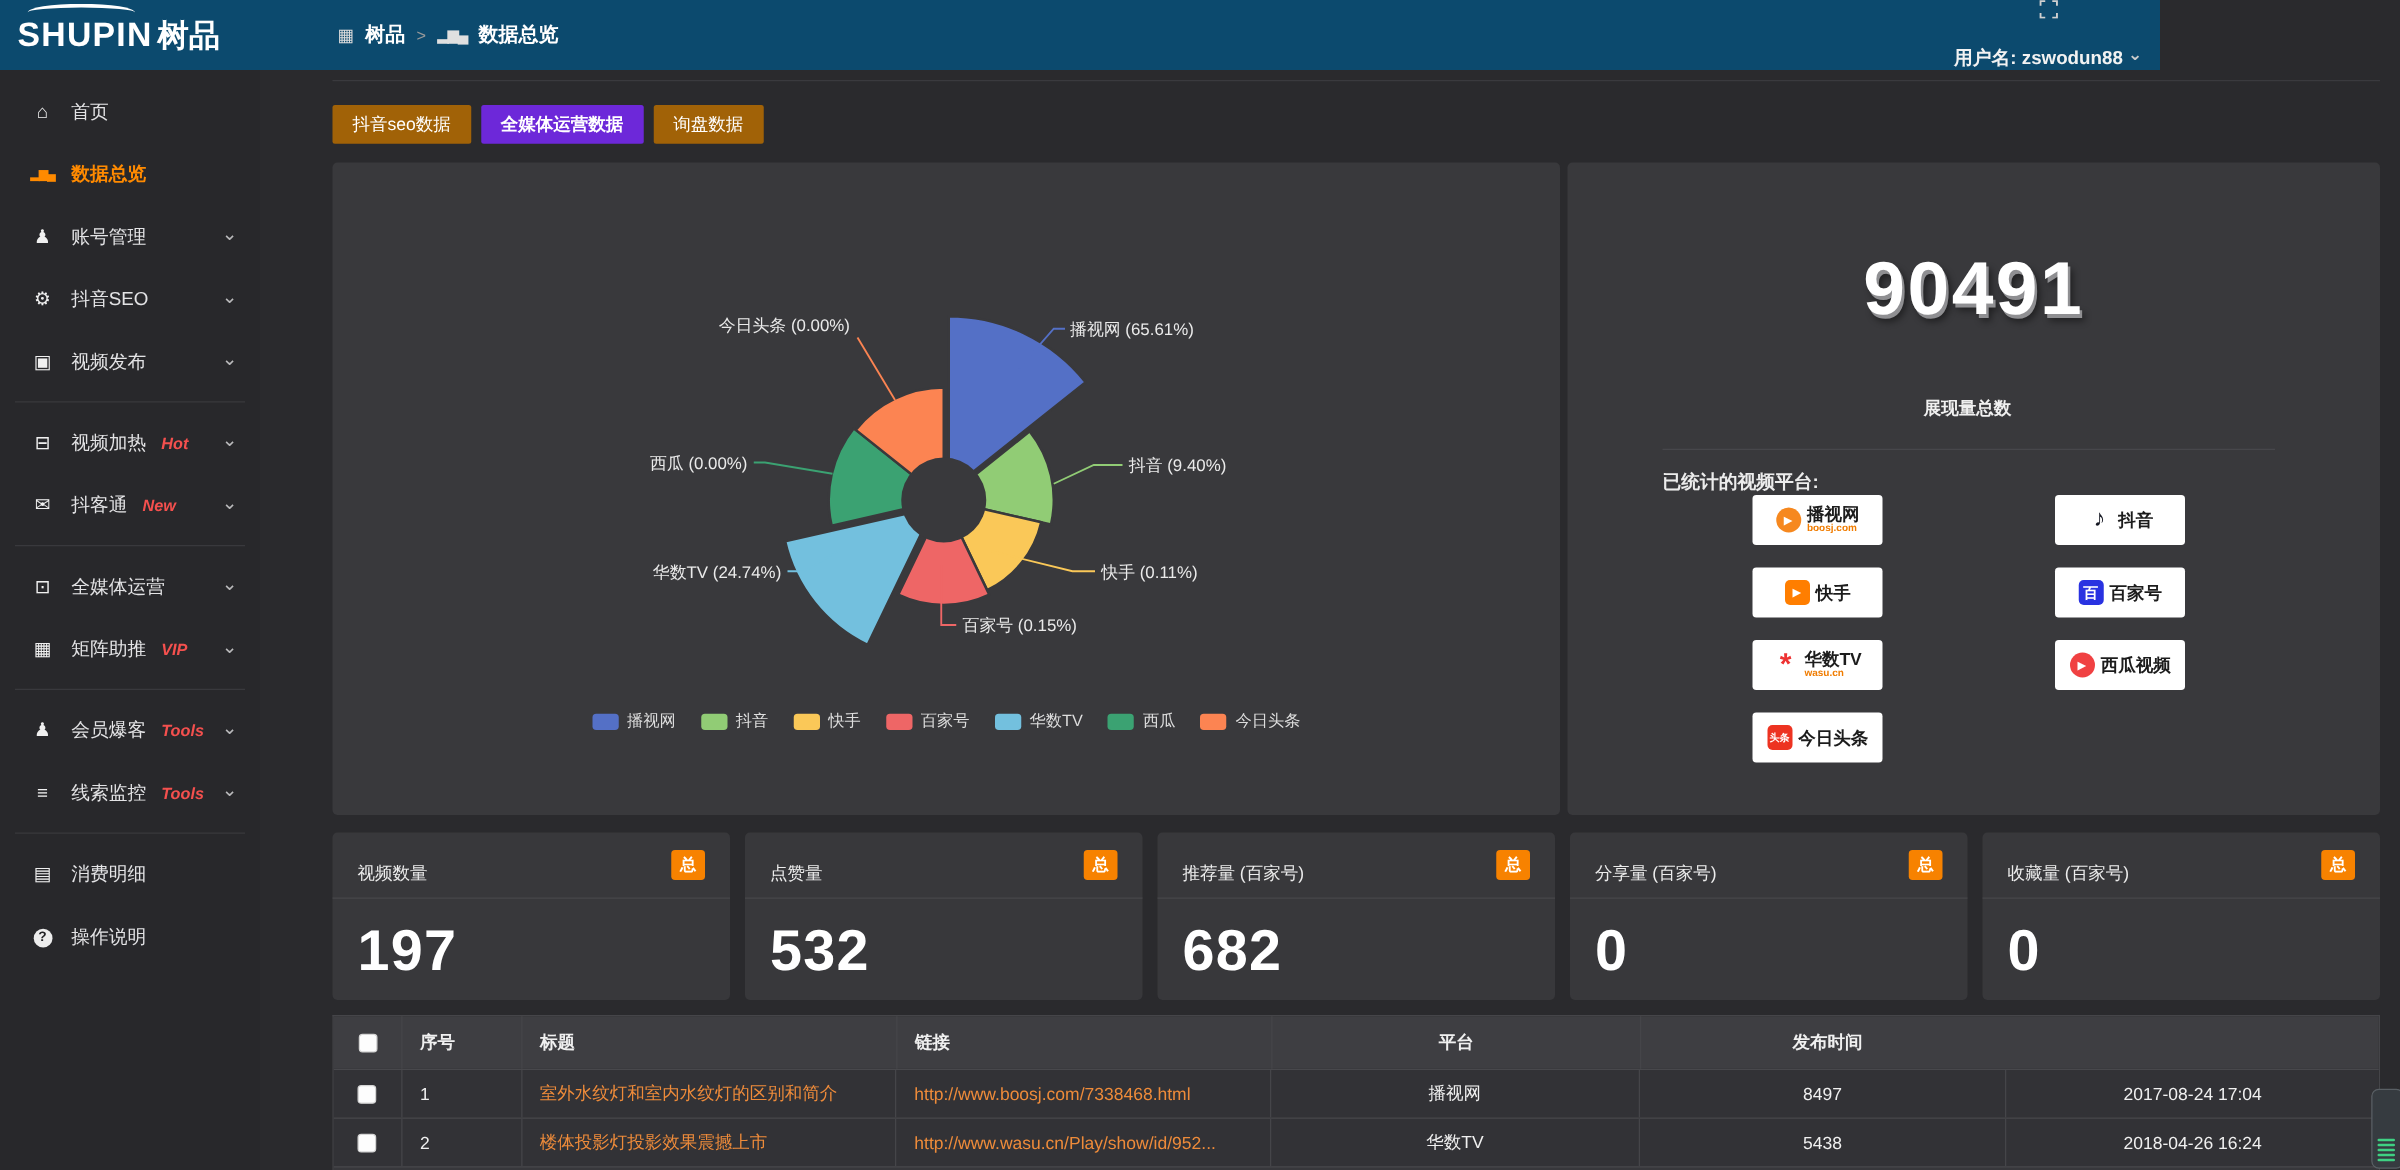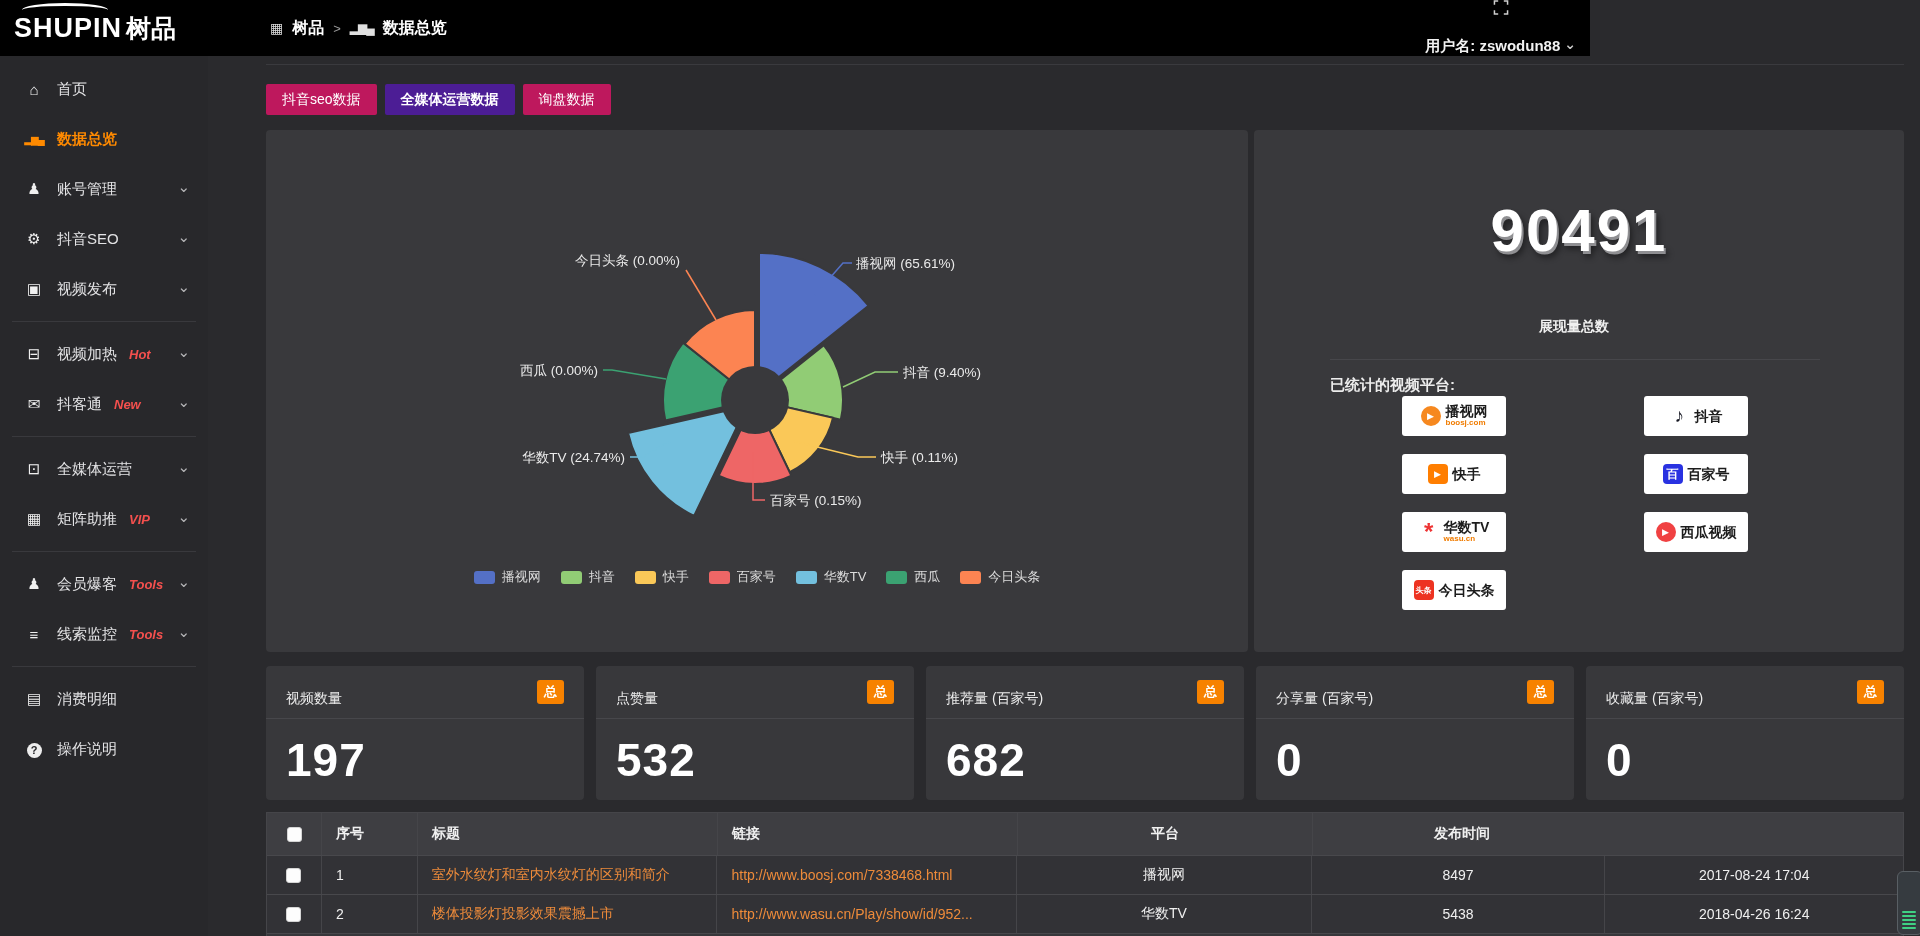--- a/index.html
+++ b/index.html
@@ -1,20 +1,20 @@
 <!DOCTYPE html>
 <html><head>
 <meta charset="utf-8">
 <style>
   * { margin:0; padding:0; box-sizing:border-box; }
   html,body { width:1920px; height:936px; overflow:hidden; background:#2a2a2d;
               font-family:"Liberation Sans","DejaVu Sans",sans-serif; color:#e6e6e8; }
 
   
-  .topbar { position:absolute; left:0; top:0; width:1590px; height:56px; background:#000000; z-index:5; }
+  .topbar { position:absolute; left:0; top:0; width:1728px; height:56px; background:#0c4a6e; z-index:5; }
   .logo { position:absolute; left:14px; top:0; width:194px; height:56px; display:flex; align-items:center; }
   .logo-arc { position:absolute; left:8px; top:3px; width:86px; height:14px;
               border-top:3px solid #fff; border-radius:50%; }
   .logo-en { font-size:27px; font-weight:900; letter-spacing:1px; color:#fff; }
   .logo-cn { font-size:25px; font-weight:900; color:#fff; margin-left:4px; }
   .breadcrumb { position:absolute; left:270px; top:0; height:56px; display:flex; align-items:center; gap:9px;
                 font-size:16px; font-weight:bold; color:#fff; }
   .bc-icon { font-size:14px; color:#dcdcdc; }
   .bc-sep { color:#9a9a9a; font-size:13px; font-weight:normal; }
   .bc-bars { color:#e0e0e0; font-size:12px; letter-spacing:-1px; }
@@ -34,22 +34,22 @@
   .menu .mbadge { margin-left:12px; font-size:13px; font-weight:bold; font-style:italic; color:#f4504e; }
   .menu hr { border:none; border-top:1px solid #39393d; margin:7px 12px; }
   .qcircle { display:inline-block; width:15px; height:15px; line-height:15px; border-radius:50%;
              background:#ededed; color:#232326; font-size:11px; font-weight:bold; text-align:center; }
 
   
   .content { position:absolute; left:266px; top:0; width:1638px; height:936px; }
   .top-divider { position:absolute; left:0; top:64px; width:1638px; border-top:1px solid #3a3a3e; }
   .tabs { position:absolute; left:0; top:84px; display:flex; gap:8px; }
   .tab { height:31px; padding:0 16px; display:flex; align-items:center; font-size:14px; color:#fff;
-         background:#be185d; border-radius:2px; cursor:pointer; }
-  .tab.active { background:#4c1d95; font-weight:bold; }
+         background:#a16207; border-radius:2px; cursor:pointer; }
+  .tab.active { background:#6d28d9; font-weight:bold; }
 
   .card { position:absolute; background:#39393c; border-radius:4px; }
   .chart-card { left:0; top:130px; width:982px; height:522px; }
   .sum-card  { left:988px; top:130px; width:650px; height:522px; }
 
   
   .legend { position:absolute; left:0; top:438px; width:982px; display:flex; justify-content:center; gap:20px; }
   .lg-item { display:flex; align-items:center; gap:7px; font-size:13px; color:#ddd; cursor:pointer; }
   .lg-sw { width:21px; height:13px; border-radius:3px; display:inline-block; }
 

